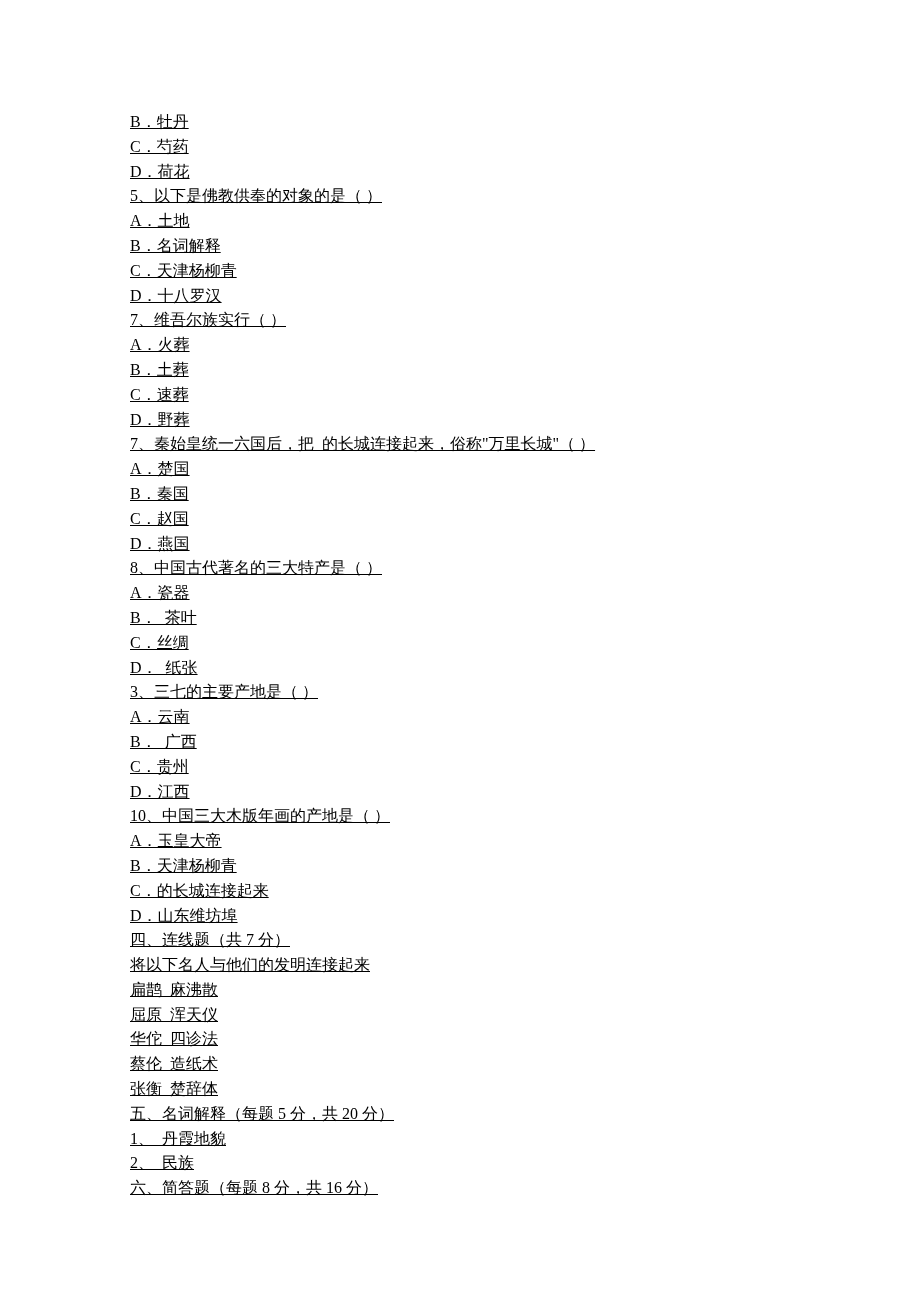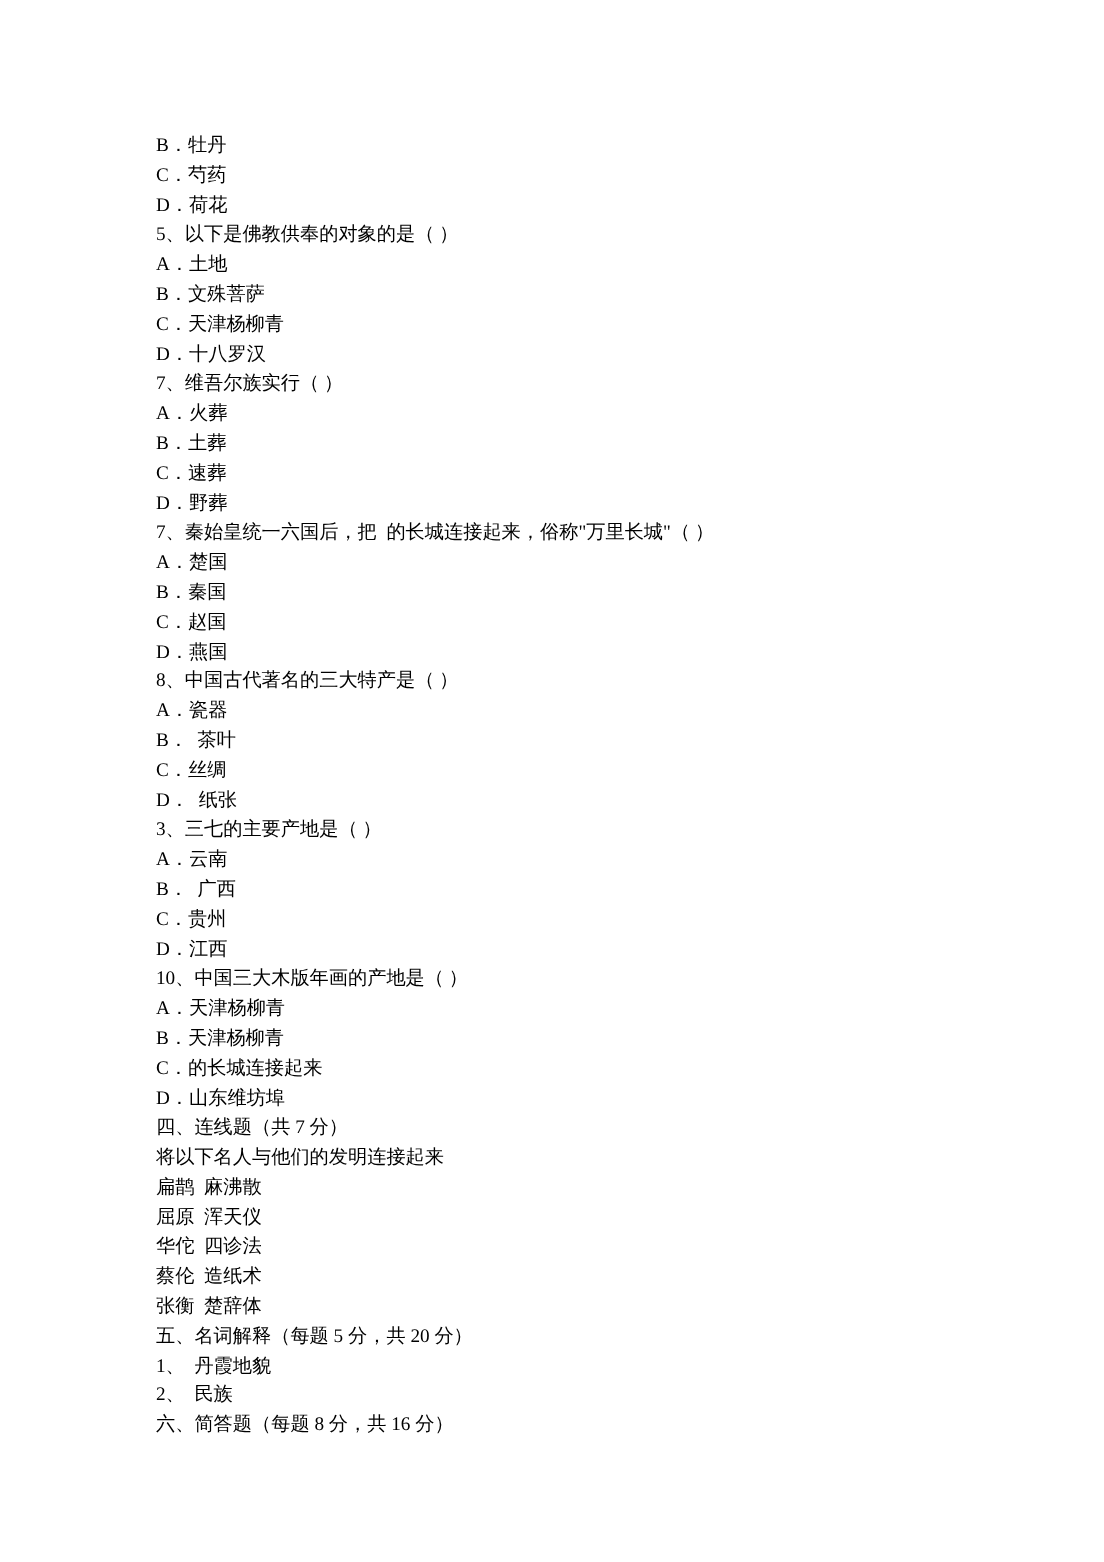--- a/index.html
+++ b/index.html
@@ -9,32 +9,33 @@
       background: #ffffff;
       font-family: "SimSun", "宋体", serif;
       font-size: 16px;
       color: #000000;
       line-height: 1.55;
       padding: 110px 130px 100px 130px;
     }
     .line {
       display: block;
       white-space: pre;
+      text-decoration: underline;
     }
   </style>
 </head>
 <body>
 
 <span class="line">B．牡丹</span>
 <span class="line">C．芍药</span>
 <span class="line">D．荷花</span>
 
 <span class="line">5、以下是佛教供奉的对象的是（ ）</span>
 <span class="line">A．土地</span>
-<span class="line">B．文殊菩萨</span>
+<span class="line">B．名词解释</span>
 <span class="line">C．天津杨柳青</span>
 <span class="line">D．十八罗汉</span>
 
 <span class="line">7、维吾尔族实行（ ）</span>
 <span class="line">A．火葬</span>
 <span class="line">B．土葬</span>
 <span class="line">C．速葬</span>
 <span class="line">D．野葬</span>
 
 <span class="line">7、秦始皇统一六国后，把  的长城连接起来，俗称"万里长城"（ ）</span>
@@ -49,21 +50,21 @@
 <span class="line">C．丝绸</span>
 <span class="line">D．  纸张</span>
 
 <span class="line">3、三七的主要产地是（ ）</span>
 <span class="line">A．云南</span>
 <span class="line">B．  广西</span>
 <span class="line">C．贵州</span>
 <span class="line">D．江西</span>
 
 <span class="line">10、中国三大木版年画的产地是（ ）</span>
-<span class="line">A．天津杨柳青</span>
+<span class="line">A．玉皇大帝</span>
 <span class="line">B．天津杨柳青</span>
 <span class="line">C．的长城连接起来</span>
 <span class="line">D．山东维坊埠</span>
 
 <span class="line">四、连线题（共 7 分）</span>
 <span class="line">将以下名人与他们的发明连接起来</span>
 <span class="line">扁鹊  麻沸散</span>
 <span class="line">屈原  浑天仪</span>
 <span class="line">华佗  四诊法</span>
 <span class="line">蔡伦  造纸术</span>

